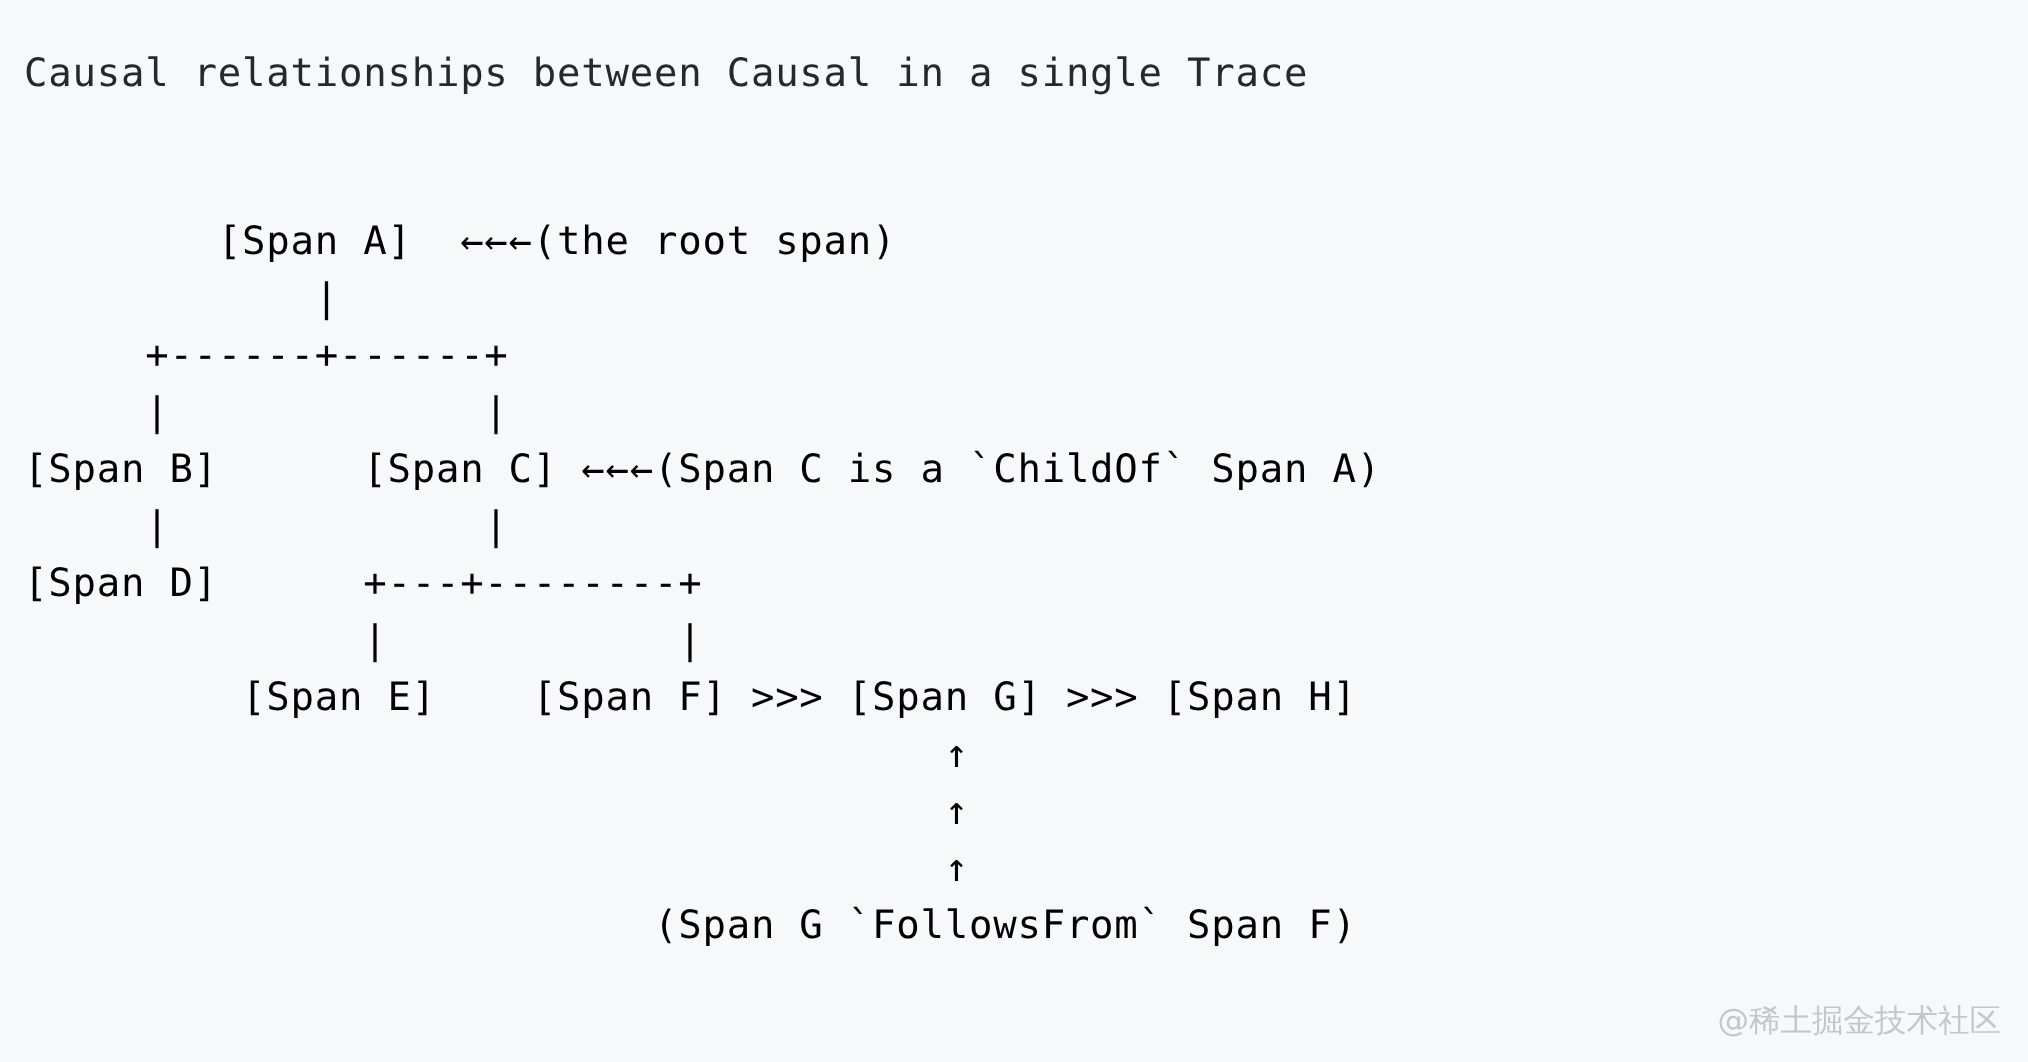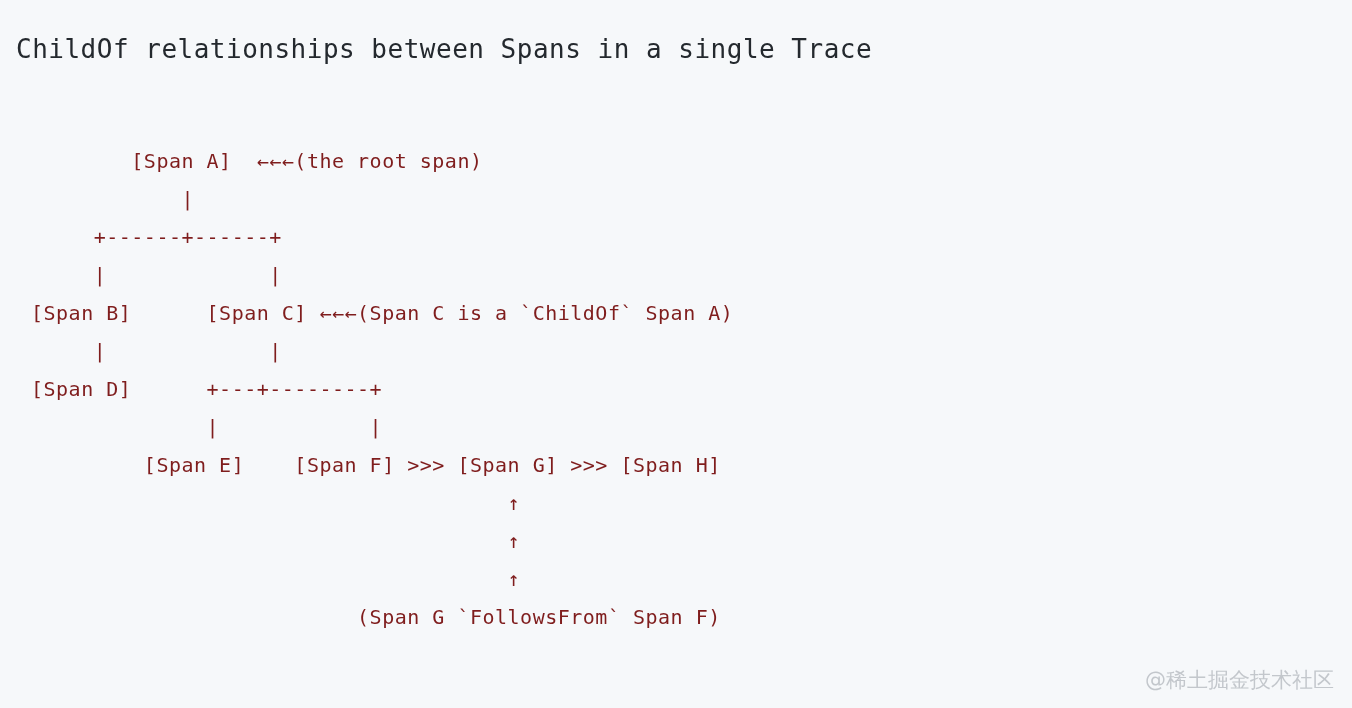--- a/index.html
+++ b/index.html
@@ -28,27 +28,27 @@
     top: 30px;
     font-family: "DejaVu Sans Mono", "Liberation Mono", monospace;
     font-size: 26px;
     line-height: 38px;
     letter-spacing: 0.5px;
     color: #24292e;
     white-space: pre;
   }
   .ascii-diagram {
     position: absolute;
-    left: 31px;
+    left: 16px;
     top: 142px;
     font-family: "DejaVu Sans Mono", "Liberation Mono", monospace;
-    font-size: 20px;
+    font-size: 26px;
     line-height: 38px;
     letter-spacing: 0.5px;
-    color: #7f1d1d;
+    color: #000000;
     white-space: pre;
     margin: 0;
     tab-size: 4;
   }
   .watermark {
     position: absolute;
     right: 18px;
     bottom: 18px;
     font-family: "DejaVu Sans", "Liberation Sans", sans-serif;
     font-size: 21px;
@@ -56,21 +56,21 @@
     color: #c3c7cc;
     white-space: pre;
     user-select: none;
   }
 </style>
 </head>
 <body>
 
 <div class="page">
 
-  <div class="doc-title">ChildOf relationships between Spans in a single Trace</div>
+  <div class="doc-title">Causal relationships between Causal in a single Trace</div>
 
   <pre class="ascii-diagram">        [Span A]  ←←←(the root span)
             |
      +------+------+
      |             |
 [Span B]      [Span C] ←←←(Span C is a `ChildOf` Span A)
      |             |
 [Span D]      +---+--------+
               |            |
          [Span E]    [Span F] &gt;&gt;&gt; [Span G] &gt;&gt;&gt; [Span H]

